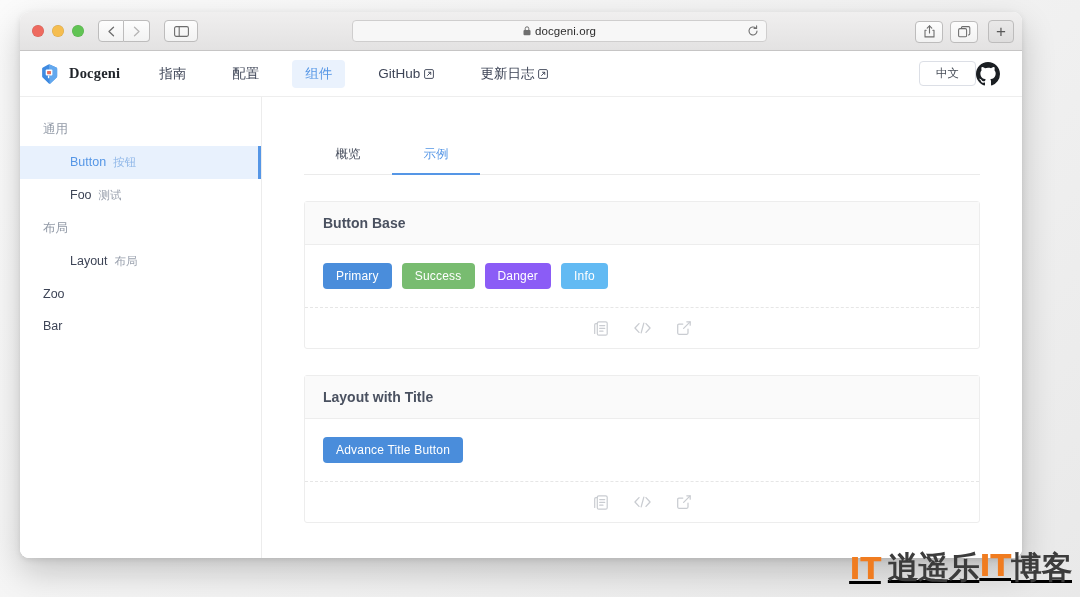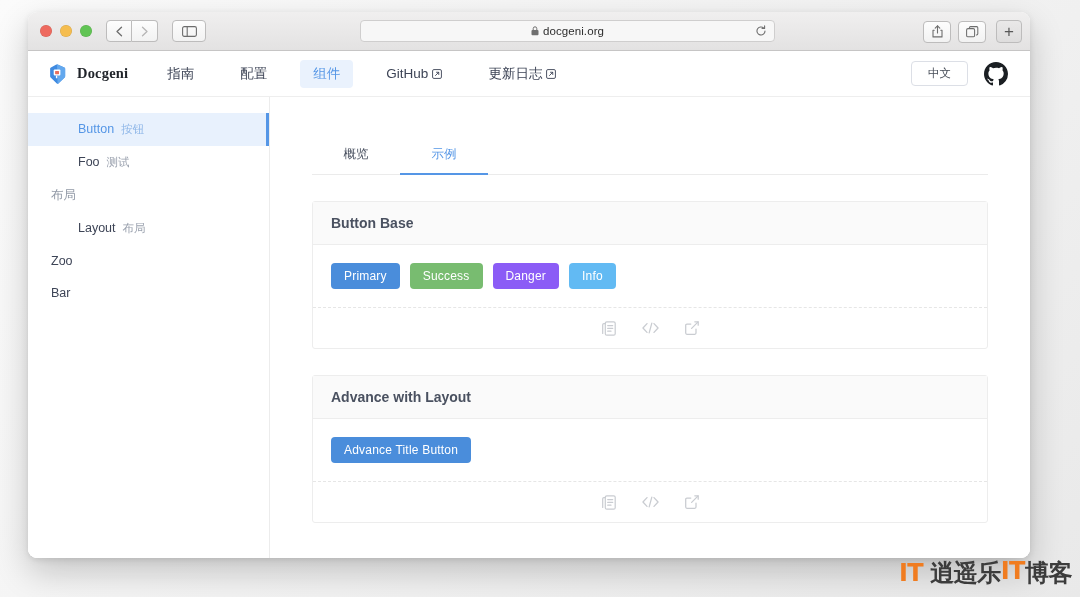--- a/index.html
+++ b/index.html
@@ -12,21 +12,21 @@
 
   body {
     font-family: "Liberation Sans", sans-serif;
     background: linear-gradient(135deg, #fbfbfb 0%, #f2f2f2 55%, #e9e9e9 100%);
     position: relative;
   }
 
   
   .browser-window {
     position: absolute;
-    left: 28px;
+    left: 20px;
     top: 12px;
     width: 1002px;
     height: 546px;
     background: #ffffff;
     border-radius: 9px;
     box-shadow: 0 14px 34px rgba(0,0,0,0.20), 0 2px 6px rgba(0,0,0,0.10);
     overflow: hidden;
     display: flex;
     flex-direction: column;
   }
@@ -143,21 +143,21 @@
     padding: 5px 13px;
     border-radius: 4px;
     display: flex;
     align-items: center;
     gap: 4px;
     white-space: nowrap;
   }
   .nav-item.active { color: #5596e6; background: #eaf2fd; }
   .ext-ico { display: inline-flex; align-items: center; }
 
-  .header-right { margin-left: auto; display: flex; align-items: center; gap: 16px; }
+  .header-right { margin-left: auto; display: flex; align-items: center; }
   .lang-select {
     width: 57px; height: 25px;
     border: 1px solid #dcdfe6;
     border-radius: 4px;
     display: flex; align-items: center; justify-content: center;
     font-size: 11.5px; color: #454b56;
     background: #fff;
   }
   .gh-link { display: flex; align-items: center; color: #1b1f23; }
 
@@ -273,24 +273,25 @@
   }
 
   
   .watermark {
     position: absolute;
     right: 8px;
     bottom: 8px;
     display: flex;
     align-items: center;
     gap: 7px;
-    font-size: 24px;
+    font-size: 31px;
     font-weight: bold;
     letter-spacing: -0.5px;
     font-family: "DejaVu Sans", sans-serif;
+    text-decoration: underline;
   }
   .wm-o { color: #f07c20; }
   .wm-d { color: #3c3c3c; }
   .wm-mix { display: inline-flex; justify-content: space-between; }
 </style>
 </head>
 <body>
 
 <div class="browser-window">
 
@@ -411,20 +412,21 @@
           <svg width="24" height="24" viewBox="0 0 16 16" aria-hidden="true">
             <path fill="currentColor" d="M8 0C3.58 0 0 3.58 0 8c0 3.54 2.29 6.53 5.47 7.59.4.07.55-.17.55-.38 0-.19-.01-.82-.01-1.49-2.01.37-2.53-.49-2.69-.94-.09-.23-.48-.94-.82-1.13-.28-.15-.68-.52-.01-.53.63-.01 1.08.58 1.23.82.72 1.21 1.87.87 2.33.66.07-.52.28-.87.51-1.07-1.78-.2-3.64-.89-3.64-3.95 0-.87.31-1.59.82-2.15-.08-.2-.36-1.02.08-2.12 0 0 .67-.21 2.2.82a7.4 7.4 0 0 1 2-.27c.68 0 1.36.09 2 .27 1.53-1.04 2.2-.82 2.2-.82.44 1.1.16 1.92.08 2.12.51.56.82 1.27.82 2.15 0 3.07-1.87 3.75-3.65 3.95.29.25.54.73.54 1.48 0 1.07-.01 1.93-.01 2.2 0 .21.15.46.55.38A8.01 8.01 0 0 0 16 8c0-4.42-3.58-8-8-8Z"></path>
           </svg>
         </div>
       </div>
     </div>
 
     <div class="body-row">
 
       <div class="sidebar">
+        <div class="side-group">通用</div>
         <div class="side-link active">
           <span>Button</span>
           <span class="cn">按钮</span>
         </div>
         <div class="side-link">
           <span>Foo</span>
           <span class="cn">测试</span>
         </div>
 
         <div class="side-group">布局</div>
@@ -478,21 +480,21 @@
               <svg width="14" height="14" viewBox="0 0 14 14" fill="none" aria-hidden="true">
                 <path d="M9.8 0.8 H13.2 V4.2" stroke="currentColor" stroke-width="1.25" stroke-linecap="round" stroke-linejoin="round"></path>
                 <path d="M6.6 7.4 L13.1 0.9" stroke="currentColor" stroke-width="1.25" stroke-linecap="round"></path>
                 <path d="M11 8.2 V12.1 a1.2 1.2 0 0 1-1.2 1.2 H1.9 a1.2 1.2 0 0 1-1.2-1.2 V4.2 a1.2 1.2 0 0 1 1.2-1.2 H5.8" stroke="currentColor" stroke-width="1.25" stroke-linecap="round" stroke-linejoin="round"></path>
               </svg>
             </span>
           </div>
         </div>
 
         <div class="example-card">
-          <div class="example-head">Advance with Layout</div>
+          <div class="example-head">Layout with Title</div>
           <div class="example-body">
             <button class="btn" style="background:#4a8ddb">Advance Title Button</button>
           </div>
           <div class="example-actions">
             <span class="act-ico">
               <svg width="14" height="15" viewBox="0 0 14 15" fill="none" aria-hidden="true">
                 <rect x="3.3" y="0.8" width="9.9" height="13.4" rx="1.5" stroke="currentColor" stroke-width="1.2"></rect>
                 <path d="M3.3 2.6 H1.9 a1.2 1.2 0 0 0-1.2 1.2 V12.5" stroke="currentColor" stroke-width="1.2" stroke-linecap="round"></path>
                 <line x1="5.7" y1="4.6" x2="10.7" y2="4.6" stroke="currentColor" stroke-width="1.2" stroke-linecap="round"></line>
                 <line x1="5.7" y1="7.4" x2="10.7" y2="7.4" stroke="currentColor" stroke-width="1.2" stroke-linecap="round"></line>

